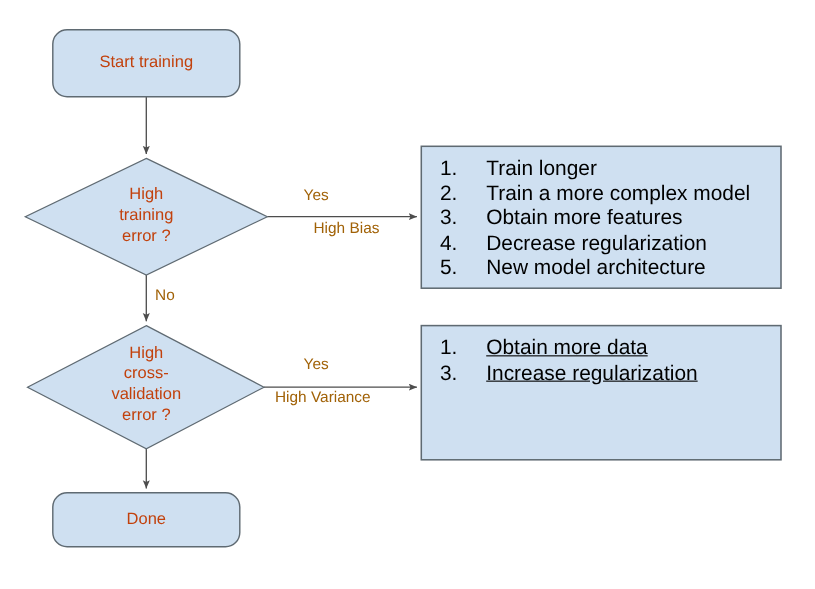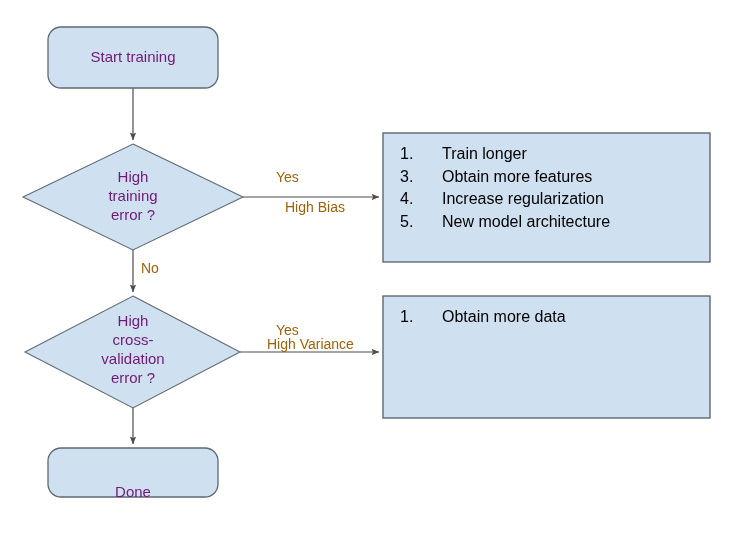--- a/index.html
+++ b/index.html
@@ -21,64 +21,64 @@
     top: 0;
     width: 741px;
     height: 535px;
   }
   .node-text {
     position: absolute;
     text-align: center;
     font-family: "Liberation Sans", sans-serif;
     font-size: 15px;
     line-height: 19px;
-    color: #701a75;
+    color: #c2410c;
     pointer-events: none;
     white-space: pre-line;
   }
   .edge-label {
     position: absolute;
     font-family: "Liberation Sans", sans-serif;
     font-size: 14px;
     line-height: 17px;
     color: #a16207;
     white-space: nowrap;
   }
   .list-box-text {
     position: absolute;
     font-family: "Liberation Sans", sans-serif;
-    font-size: 16px;
+    font-size: 19px;
     line-height: 22.5px;
     color: #000000;
   }
   .list-row {
     display: block;
     height: 22.5px;
   }
   .list-num {
     display: inline-block;
     width: 42px;
   }
   .list-label {
     display: inline;
   }
   
   #start-text   { left: 48px;  top: 47px;  width: 170px; }
-  #done-text    { left: 48px;  top: 462px; width: 170px; margin-top: 20px; }
+  #done-text    { left: 48px;  top: 462px; width: 170px; }
   #dec1-text    { left: 58px;  top: 167px; width: 150px; }
   #dec2-text    { left: 58px;  top: 311px; width: 150px; }
 
   #list1-text   { left: 400px; top: 143px; }
-  #list2-text   { left: 400px; top: 306px; }
+  #list2-text   { left: 400px; top: 306px; text-decoration: underline; }
 
   #lbl-yes-1    { left: 276px; top: 169px; }
   #lbl-bias     { left: 285px; top: 199px; }
   #lbl-no       { left: 141px; top: 260px; }
   #lbl-yes-2    { left: 276px; top: 322px; }
-  #lbl-variance { left: 250px; top: 336px; margin-left: 17px; }
+  #lbl-variance { left: 250px; top: 352px; }
 </style>
 </head>
 <body>
 
 <svg id="canvas" viewBox="0 0 741 535" xmlns="http://www.w3.org/2000/svg">
   <defs>
     <marker id="arrowhead" markerWidth="9" markerHeight="9" refX="7.4" refY="3.2" orient="auto" markerUnits="userSpaceOnUse">
       <path d="M0,0 L7.6,3.2 L0,6.4 L1.5,3.2 Z" fill="#4d4d4d"></path>
     </marker>
   </defs>
@@ -146,20 +146,22 @@
 <div class="edge-label" id="lbl-bias">High Bias</div>
 
 <div class="edge-label" id="lbl-no">No</div>
 
 <div class="edge-label" id="lbl-yes-2">Yes</div>
 
 <div class="edge-label" id="lbl-variance">High Variance</div>
 
 <div class="list-box-text" id="list1-text">
     <span class="list-row"><span class="list-num">1.</span><span class="list-label">Train longer</span></span>
+    <span class="list-row"><span class="list-num">2.</span><span class="list-label">Train a more complex model</span></span>
     <span class="list-row"><span class="list-num">3.</span><span class="list-label">Obtain more features</span></span>
-    <span class="list-row"><span class="list-num">4.</span><span class="list-label">Increase regularization</span></span>
+    <span class="list-row"><span class="list-num">4.</span><span class="list-label">Decrease regularization</span></span>
     <span class="list-row"><span class="list-num">5.</span><span class="list-label">New model architecture</span></span>
   </div>
 
 <div class="list-box-text" id="list2-text">
     <span class="list-row"><span class="list-num">1.</span><span class="list-label">Obtain more data</span></span>
+    <span class="list-row"><span class="list-num">3.</span><span class="list-label">Increase regularization</span></span>
   </div>
 
 </body></html>

